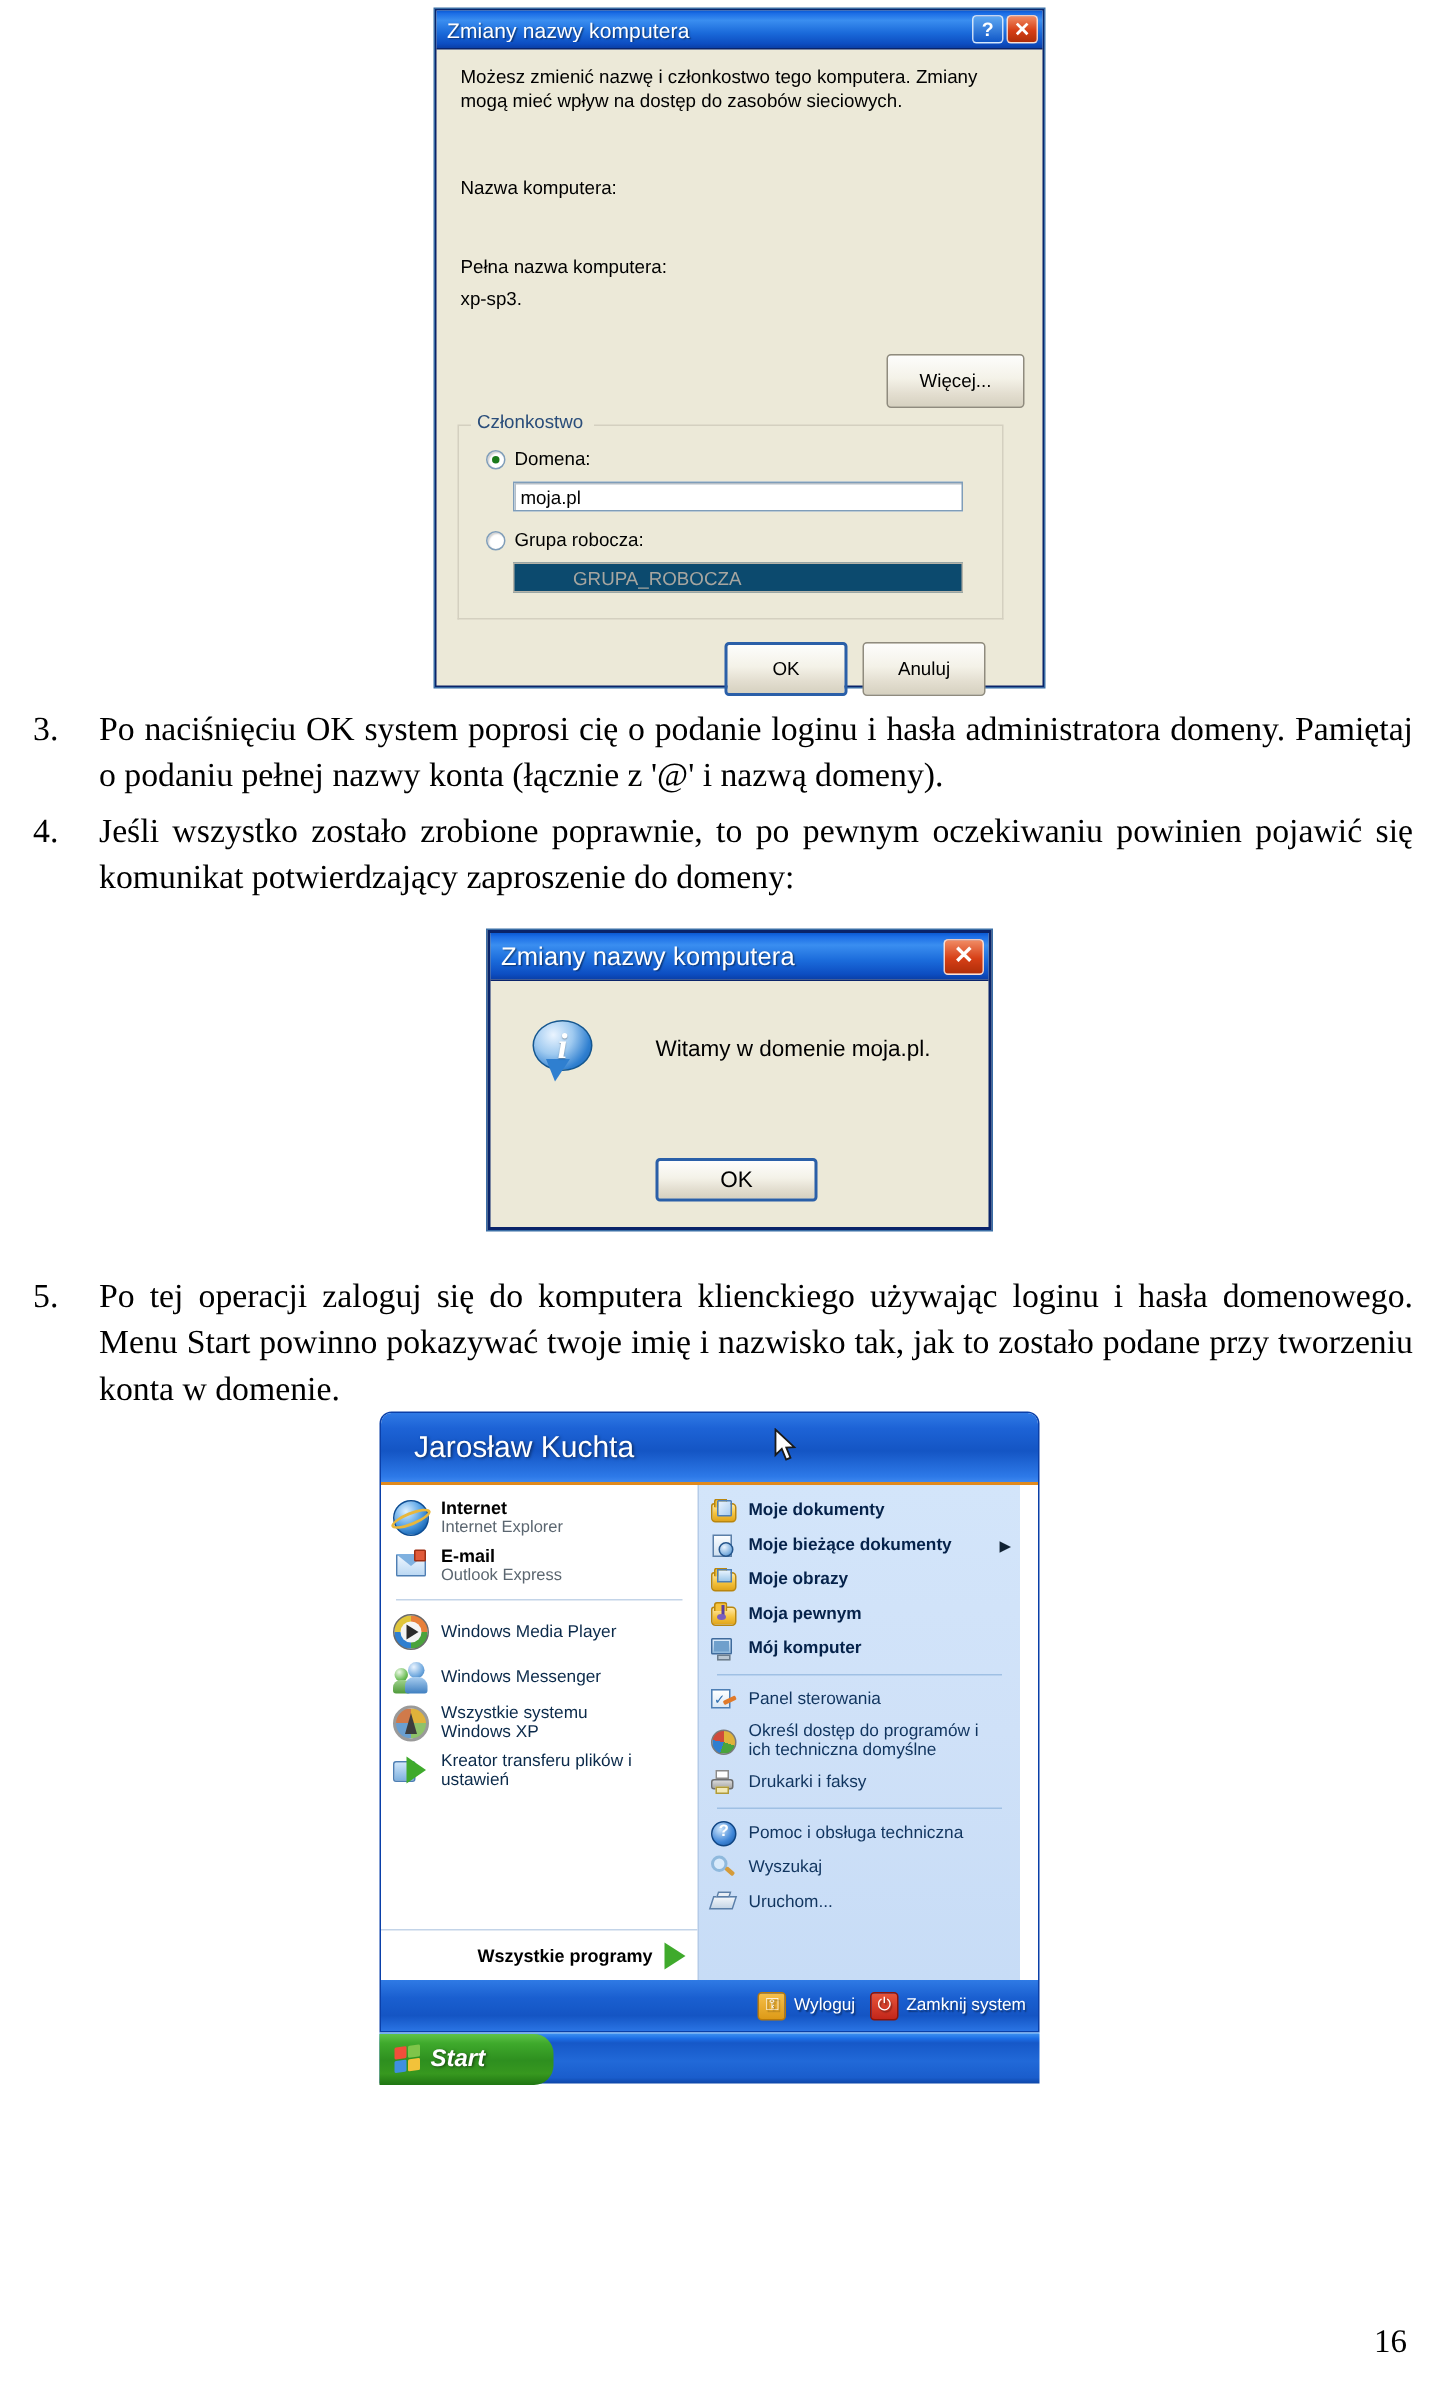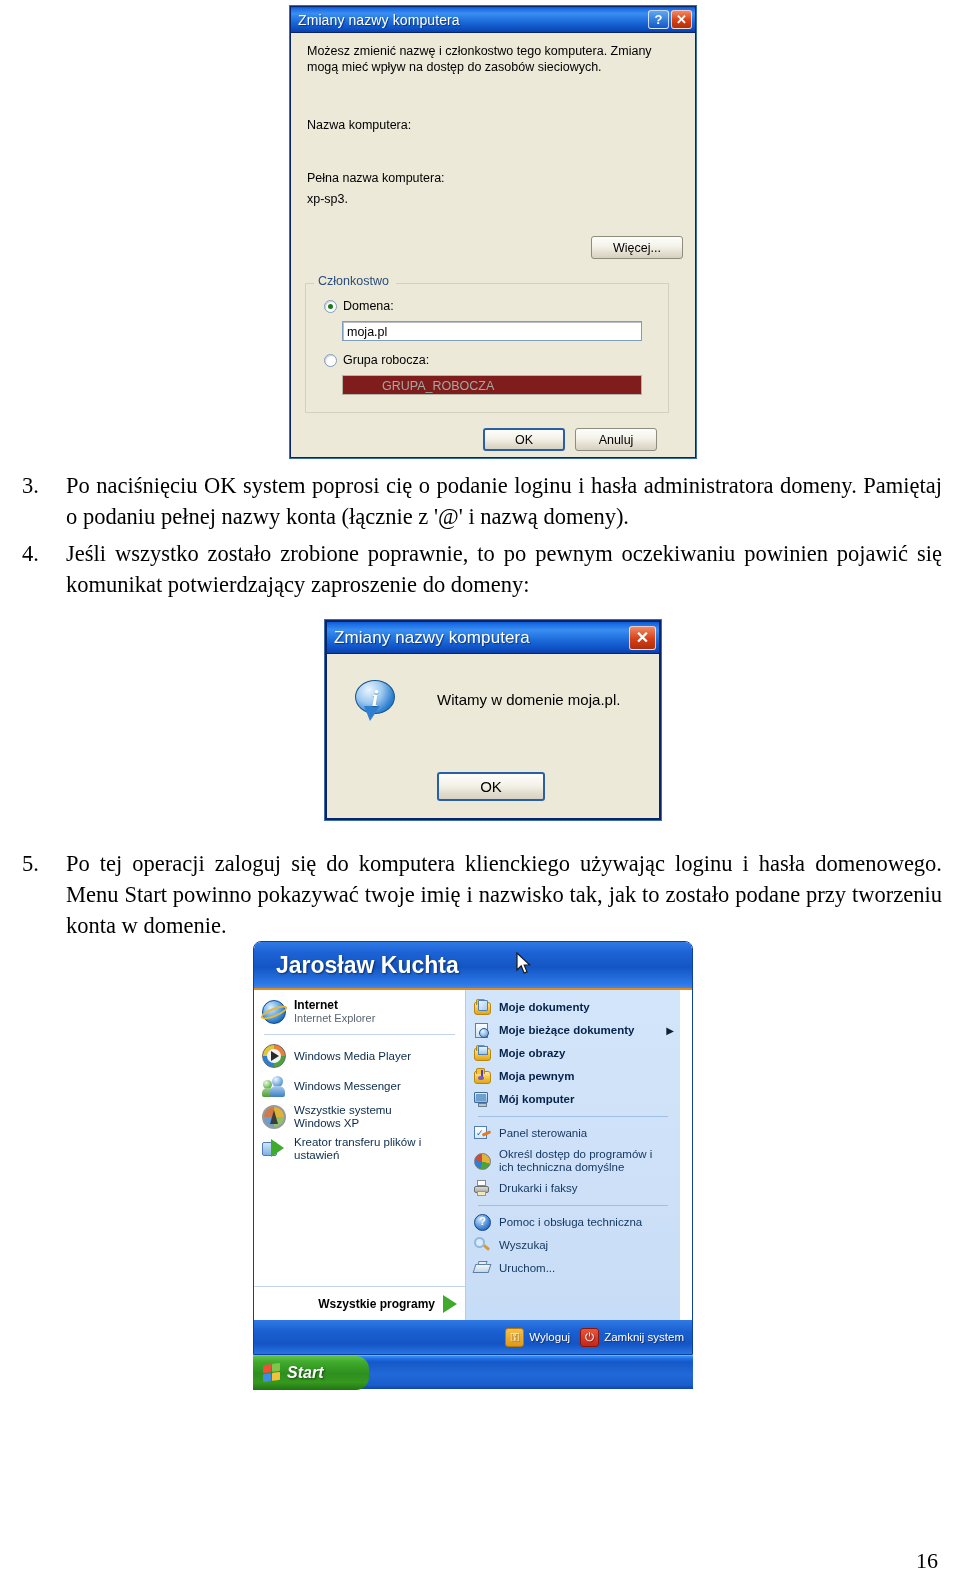--- a/index.html
+++ b/index.html
@@ -88,29 +88,29 @@
   .tfield {
     background:#fff;
     border:1px solid #7f9db9;
     box-shadow:inset 1px 1px 0 #b6bfc8;
     font-family:"Liberation Sans", sans-serif;
     font-size:12.5px; color:#000;
     padding:2px 4px;
     height:20px; line-height:16px;
     white-space:nowrap; overflow:hidden;
   }
-  .tfield.dis { color:#a7a6a0; background:#7f1d1d; border-color:#b6b3a8; box-shadow:none;padding-left:39px; }
+  .tfield.dis { color:#a7a6a0; background:#0c4a6e; border-color:#b6b3a8; box-shadow:none;padding-left:39px; }
   .btn {
     background:linear-gradient(180deg,#fdfdfc 0%,#f4f2e8 45%,#e3ded0 75%,#d6d1c0 100%);
     border:1px solid #8f8b7e;
     border-radius:3px;
     font-family:"Liberation Sans", sans-serif;
     font-size:12.5px; color:#000;
     display:flex; align-items:center; justify-content:center;
-    height:23px;
+    height:36px;
   }
   .btn.def { border:2px solid #2a5fa8; }
   .grp {
     border:1px solid #d4d0c0;
     border-top:none;
     position:absolute;
   }
   .grp .glegend {
     position:absolute; top:-9px; left:8px;
     background:#ece9d8; padding:0 4px;
@@ -164,21 +164,21 @@
   }
   #sm-header {
     height:48px;
     background:linear-gradient(180deg,#2f7ae5 0%,#1d63d6 22%,#1455c4 55%,#2d79e8 92%,#3d87ef 100%);
     border-bottom:2px solid #e08a1e;
     display:flex; align-items:center;
     padding-left:22px;
     position:relative;
   }
   #sm-header .uname {
-    color:#fff; font-weight:bold; font-size:23px;
+    color:#fff; font-weight:normal; font-size:20px;
     text-shadow:1px 1px 2px rgba(0,0,0,.5);
   }
   .cursor { position:absolute; }
   #sm-cols { display:flex; height:330px; }
   #sm-left {
     width:212px; background:#fff; position:relative;
     border-right:1px solid #b5cbe8;
     padding:6px 0 0 0;
   }
   #sm-right {
@@ -341,20 +341,31 @@
         <span class="ic ic24">
           <span class="circ" style="background:radial-gradient(circle at 35% 30%,#dff0ff,#5fa8e8 45%,#1464b4 80%,#0d4a8a);border:1px solid #0c4c92;display:block;"></span>
           <span style="position:absolute;left:-2px;top:8px;width:28px;height:9px;border:2px solid #e9b73c;border-radius:50%;transform:rotate(-22deg);"></span>
         </span>
         <span class="tx">
           <b>Internet</b>
           <s>Internet Explorer</s>
         </span>
       </div>
 
+      <div class="smitem">
+        <span class="ic ic24">
+          <span style="position:absolute;left:2px;top:4px;width:20px;height:15px;background:linear-gradient(180deg,#eef6ff,#bcd9f3);border:1px solid #4e7fb4;border-radius:1px;"></span>
+          <span style="position:absolute;left:2px;top:4px;width:20px;height:15px;border-top:8px solid #7fb1e0;border-left:10px solid transparent;border-right:10px solid transparent;box-sizing:border-box;"></span>
+          <span style="position:absolute;left:14px;top:1px;width:8px;height:8px;background:#e05a3a;border:1px solid #9c2f14;border-radius:1px;"></span>
+        </span>
+        <span class="tx">
+          <b>E-mail</b>
+          <s>Outlook Express</s>
+        </span>
+      </div>
 
       <div class="sep"></div>
 
       <div class="smitem">
         <span class="ic ic24">
           <span class="circ" style="display:block;background:conic-gradient(#e8803a 0 25%,#4aa33c 0 50%,#2f7fd0 0 75%,#e0c63a 0 100%);border:1px solid #6a6a6a;"></span>
           <span style="position:absolute;left:5px;top:5px;width:14px;height:14px;border-radius:50%;background:#f4f4f4;"></span>
           <span style="position:absolute;left:9px;top:7px;width:0;height:0;border-left:8px solid #2a2a2a;border-top:5px solid transparent;border-bottom:5px solid transparent;"></span>
         </span>
         <span class="tx">Windows Media Player</span>

